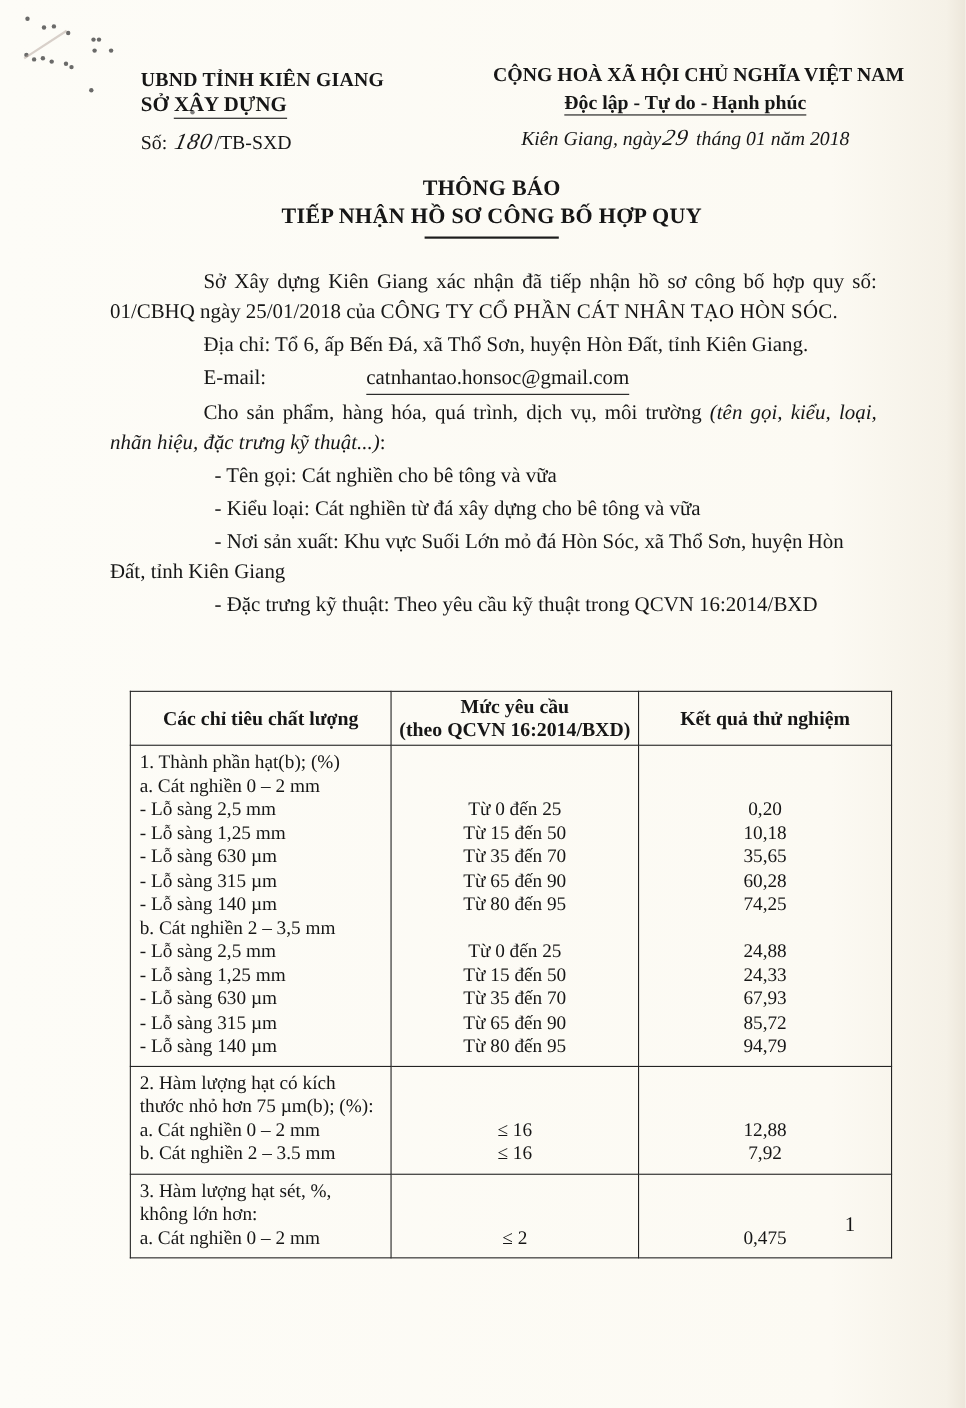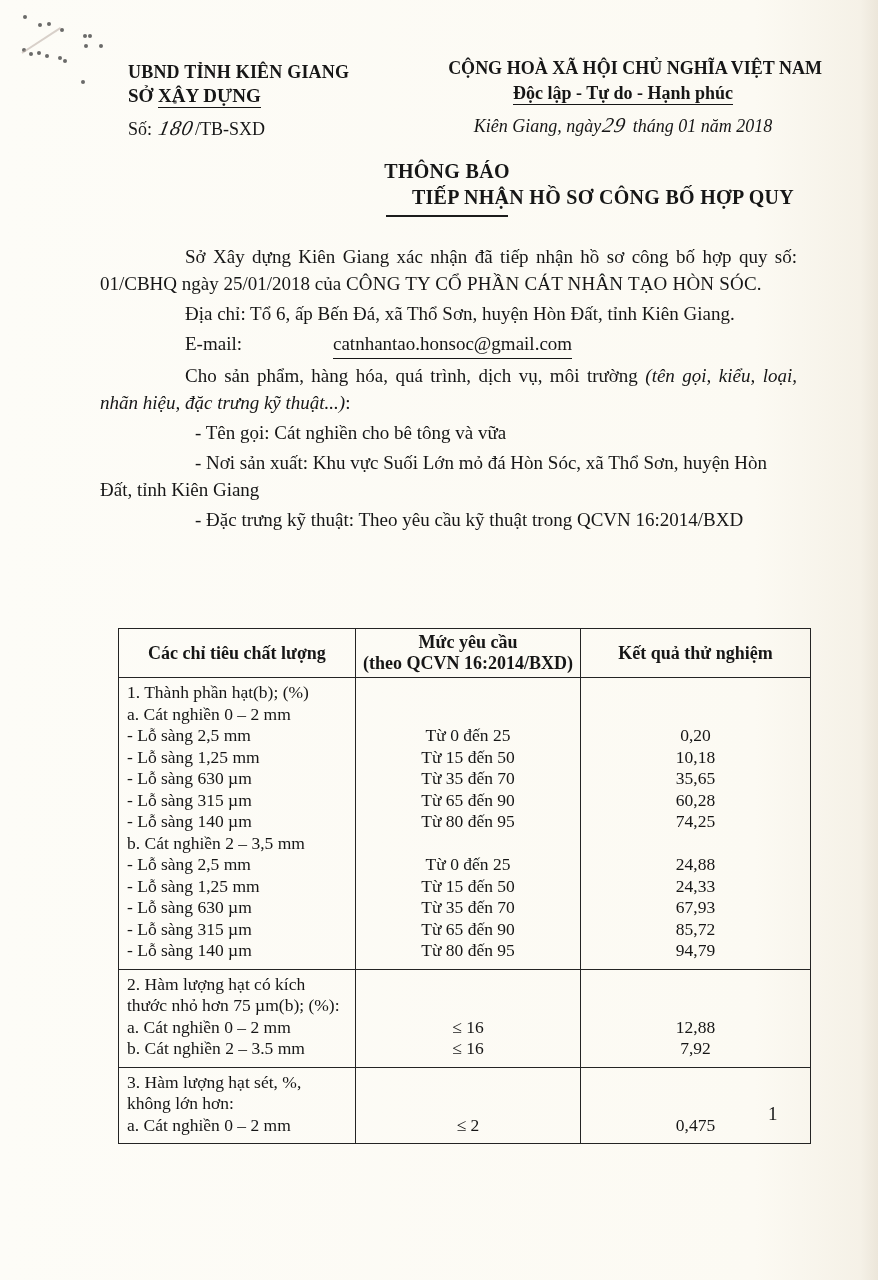--- a/index.html
+++ b/index.html
@@ -23,21 +23,21 @@
   .hdr-left .l3{font-size:18px;margin-top:9px;}
   .u-thick{border-bottom:1.8px solid #161616;padding-bottom:1px;}
   .hand{font-style:italic;display:inline-block;transform:skewX(-12deg);font-size:21px;letter-spacing:1px;padding:0 2px;}
   .hdr-right{position:absolute;top:58px;left:424px;width:398px;text-align:center;}
   .hdr-right .l1{font-size:18px;font-weight:bold;text-align:right;}
   .hdr-right .l2{font-size:18px;font-weight:bold;margin-top:4px;}
   .hdr-right .l3{font-size:18px;font-style:italic;margin-top:9px;}
   
   .title{position:absolute;top:160px;left:100px;width:694px;text-align:center;}
   .title .t1,.title .t2{font-size:20px;font-weight:bold;letter-spacing:.3px;}
-  .title .t2{margin-top:3px;text-align:right;}
+  .title .t2{margin-top:3px;}
   .t-rule{width:122px;height:2px;background:#1c1c1c;margin:6px auto 0;}
   
   .content{position:absolute;top:243px;left:100px;width:697px;font-size:19px;line-height:27px;}
   .content p{margin:0 0 3px 0;}
   .indent{text-indent:85px;}
   .justify{text-align:justify;}
   .caps{letter-spacing:.2px;}
   .contact{padding-left:85px;}
   .lbl{display:inline-block;}
   .lbl-w{display:inline-block;width:120px;}
@@ -82,20 +82,21 @@
     <div class="t2">TIẾP NHẬN HỒ SƠ CÔNG BỐ HỢP QUY</div>
     <div class="t-rule"></div>
   </div>
 
   <div class="content">
     <p class="indent justify"><span>Sở Xây dựng Kiên Giang xác nhận đã tiếp nhận hồ sơ công bố hợp quy số: 01/CBHQ  ngày 25/01/2018 của </span><span class="caps">CÔNG TY CỔ PHẦN CÁT NHÂN TẠO HÒN SÓC</span><span>.</span></p>
     <p class="indent">Địa chỉ: Tổ 6, ấp Bến Đá, xã Thổ Sơn, huyện Hòn Đất, tỉnh Kiên Giang.</p>
     <p class="contact"><span class="lbl-w">E-mail:</span><span class="email-gap"></span><span class="email-val">catnhantao.honsoc@gmail.com</span></p>
     <p class="indent justify"><span>Cho sản phẩm, hàng hóa, quá trình, dịch vụ, môi trường </span><span class="scope-extra">(tên gọi, kiểu, loại, nhãn hiệu, đặc trưng kỹ thuật...)</span><span>:</span></p>
     <p class="item">- Tên gọi: Cát nghiền cho bê tông và vữa</p>
+    <p class="item">- Kiểu loại: Cát nghiền từ đá xây dựng cho bê tông và vữa</p>
     <p class="item">- Nơi sản xuất: Khu vực Suối Lớn mỏ đá Hòn Sóc, xã Thổ Sơn, huyện Hòn Đất, tỉnh Kiên Giang</p>
     <p class="item">- Đặc trưng kỹ thuật: Theo yêu cầu kỹ thuật trong QCVN 16:2014/BXD</p>
   </div>
 
   <div class="table-wrap">
     <table>
       <colgroup>
           <col style="width:237px">
           <col style="width:225px">
           <col style="width:230px">

